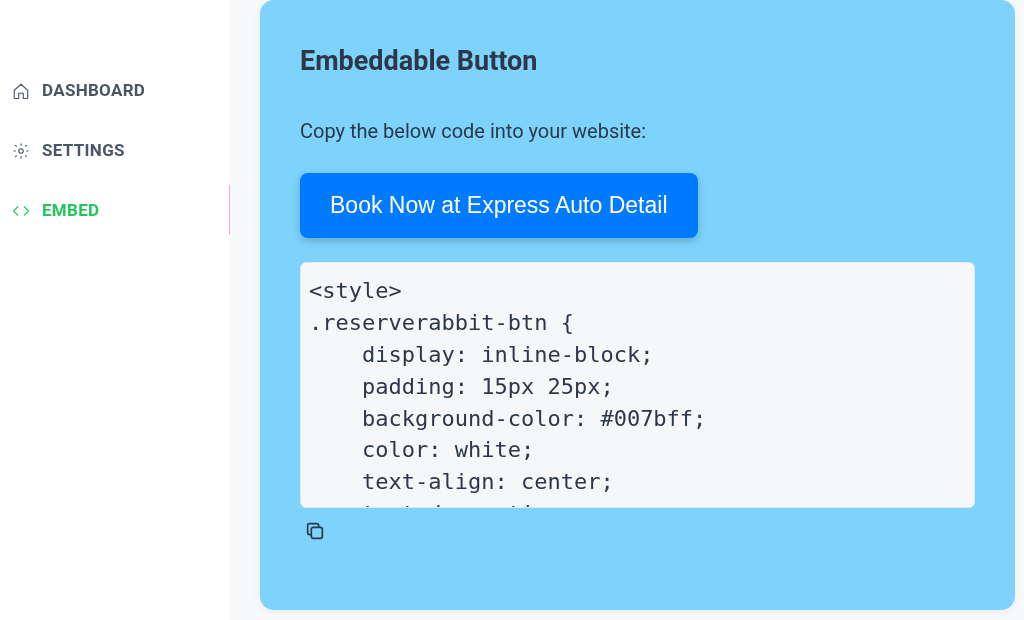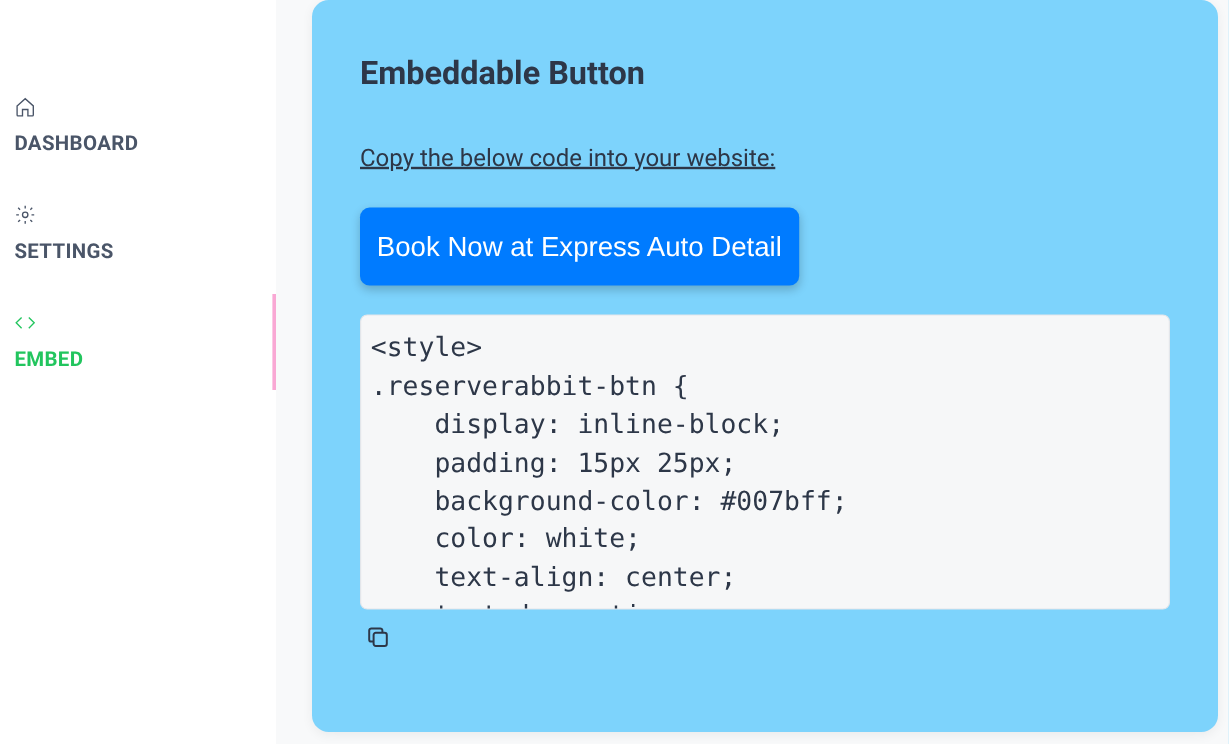--- a/index.html
+++ b/index.html
@@ -19,36 +19,35 @@
       height: 100%;
     }
     .sidebar {
       width: 230px;
       background: #fff;
       padding-top: 55px;
       flex-shrink: 0;
     }
     .sidebar-item {
       display: flex;
-      align-items: flex-start;
+      align-items: flex-end;
       gap: 12px;
       padding: 15px 12px;
       margin: 10px 0;
       cursor: pointer;
       color: #4a5568;
       font-weight: 700;
       letter-spacing: 0.3px;
       font-size: 17px;
       text-transform: uppercase;
       border-right: 3px solid transparent;
-      flex-direction: column;
     }
     .sidebar-item.active {
       color: #22c55e;
-      border-right: 3px solid #f9a8d4;
+      border-right: 1px solid #f9a8d4;
     }
     .sidebar-item .icon {
       width: 18px;
       height: 18px;
       display: inline-flex;
       align-items: center;
       justify-content: center;
       flex-shrink: 0;
     }
     .sidebar-item .icon svg {
@@ -74,29 +73,28 @@
     .card h2 {
       font-size: 27px;
       font-weight: 700;
       color: #2d3748;
       margin-bottom: 42px;
     }
     .card .instruction {
       font-size: 20px;
       color: #2d3748;
       margin-bottom: 30px;
-      text-decoration: underline;
     }
     .preview-btn {
       display: inline-block;
       background: #007bff;
       color: #fff;
       font-size: 23px;
       font-weight: 500;
-      padding: 19px 14px;
+      padding: 19px 30px;
       border-radius: 8px;
       border: none;
       cursor: pointer;
       box-shadow: 0 3px 8px rgba(0,0,0,0.2);
       margin-bottom: 24px;
     }
     .code-block {
       background: #f6f7f8;
       border: 1px solid #e3e6ea;
       border-radius: 6px;

